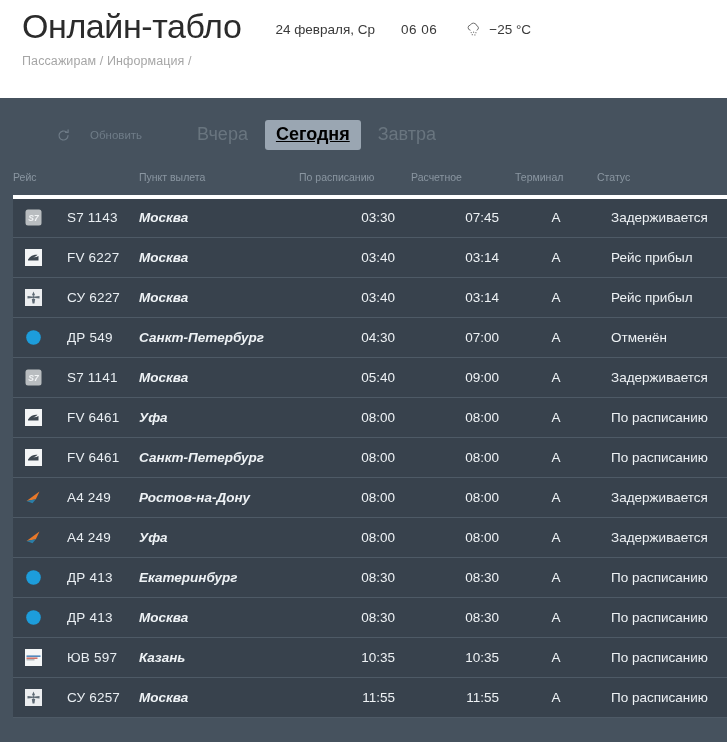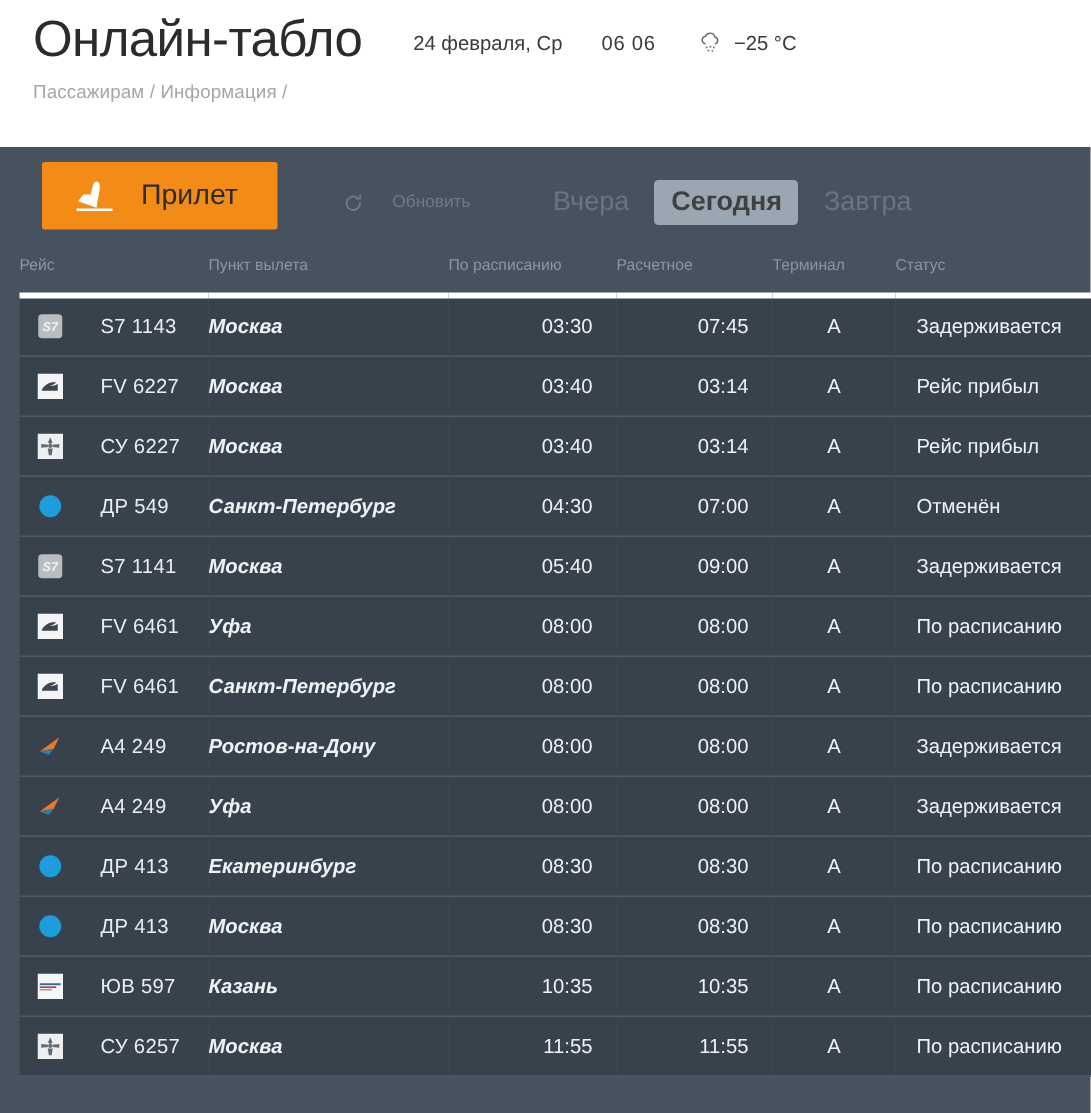--- a/index.html
+++ b/index.html
@@ -149,22 +149,23 @@
     color: #69757f;
     cursor: pointer;
     font-size: 18px;
     margin-right: 6px;
     background: transparent;
     border: none;
     font-family: inherit;
   }
   .day-btn.active {
     background: #9aa6b2;
-    color: #404040;
+    color: #000000;
     font-weight: 700;
+    text-decoration: underline;
   }
 
   
   .table-wrap {
     position: relative;
     margin: 0 18px 0 13px;
   }
 
   table.flights {
     width: 100%;
@@ -257,29 +258,20 @@
   <div class="breadcrumb">
     <span class="crumb">Пассажирам / Информация /</span>
   </div>
 </div>
 
 <div class="board">
 
   <div class="controls">
 
 
-    <button class="tab tab-arrival">
-      <span class="tab-icon">
-        <svg width="34" height="26" viewBox="0 0 34 26">
-          <path d="M5.5 16.8 L7.8 11.4 L12.4 10.1 L12.2 3.6 C12.2 1.4 13.6 0.2 15.1 0.8 C16.3 1.3 16.9 3.0 17.2 5.2 L18.6 17.5 L5.5 16.8 Z" fill="#ffffff" transform="translate(2,2) rotate(16 14 10)"></path>
-          <rect x="5" y="21" width="24" height="1.7" fill="#ffffff"></rect>
-        </svg>
-      </span>
-      <span>Прилет</span>
-    </button>
 
     <div class="day-controls">
       <span class="refresh">
         <span class="refresh-icon">
           <svg width="13" height="13" viewBox="0 0 13 13">
             <path d="M11 6.5a4.5 4.5 0 1 1-1.6-3.45" stroke="#6f7c88" stroke-width="1.2" fill="none" stroke-linecap="round"></path>
             <path d="M11.1 0.9 L11.1 3.4 L8.6 3.4" stroke="#6f7c88" stroke-width="1.2" fill="none" stroke-linecap="round" stroke-linejoin="round"></path>
           </svg>
         </span>
         <span>Обновить</span>

